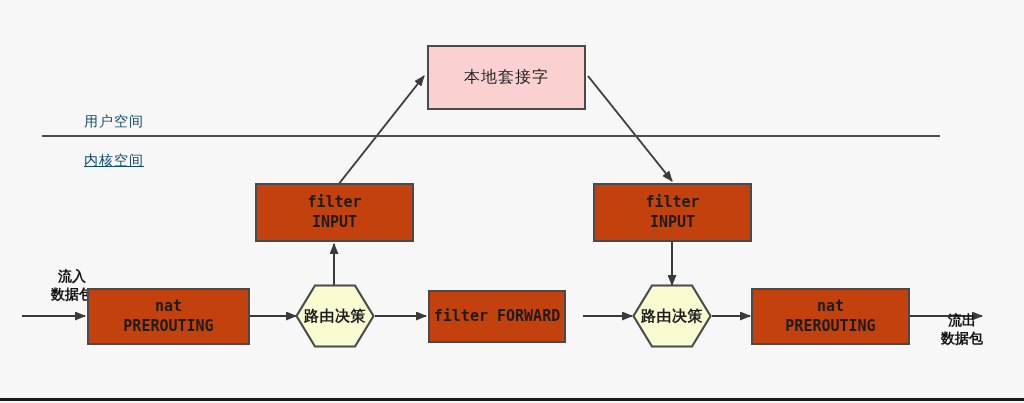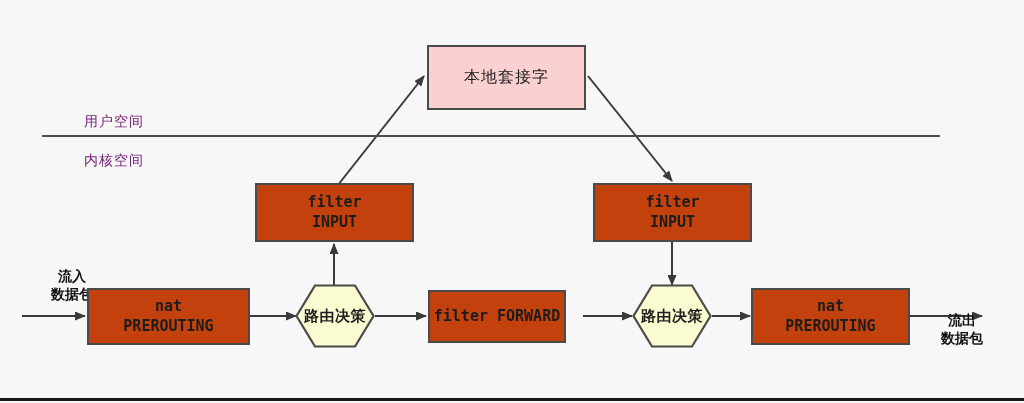--- a/index.html
+++ b/index.html
@@ -67,21 +67,21 @@
     letter-spacing: 0.5px;
   }
   .line1, .line2 {
     display: block;
     white-space: nowrap;
   }
   .spacelabel {
     position: absolute;
     font-family: "DejaVu Sans", "Liberation Sans", sans-serif;
     font-size: 14px;
-    color: #701a75;
+    color: #0c4a6e;
     letter-spacing: 1px;
     white-space: nowrap;
   }
   .edgelabel {
     position: absolute;
     font-family: Liberation Sans, sans-serif;
     font-size: 14px;
     font-weight: bold;
     color: #111111;
     text-align: center;
@@ -131,21 +131,21 @@
 
     <line x1="712" y1="316" x2="750" y2="316" stroke="#3a3a3a" stroke-width="2" marker-end="url(#arrowhead)"></line>
 
     <line x1="910" y1="316" x2="982" y2="316" stroke="#3a3a3a" stroke-width="2" marker-end="url(#arrowhead)"></line>
   </svg>
 
   <div class="divider" style="left:42px; top:135px; width:898px;"></div>
 
   <div class="spacelabel" style="left:84px; top:113px;">用户空间</div>
 
-  <div class="spacelabel" style="left:84px; top:152px;">内核空间</div>
+  <div class="spacelabel" style="left:84px; top:152px;text-decoration:underline;">内核空间</div>
 
   <div class="node boxnode box-pink" style="left:427px; top:45px; width:159px; height:65px;">
     <span class="line1">本地套接字</span>
   </div>
 
   <div class="node boxnode box-blue" style="left:255px; top:183px; width:159px; height:59px; font-size:15px;">
     <span class="line1">filter</span>
     <span class="line2">INPUT</span>
   </div>
 

